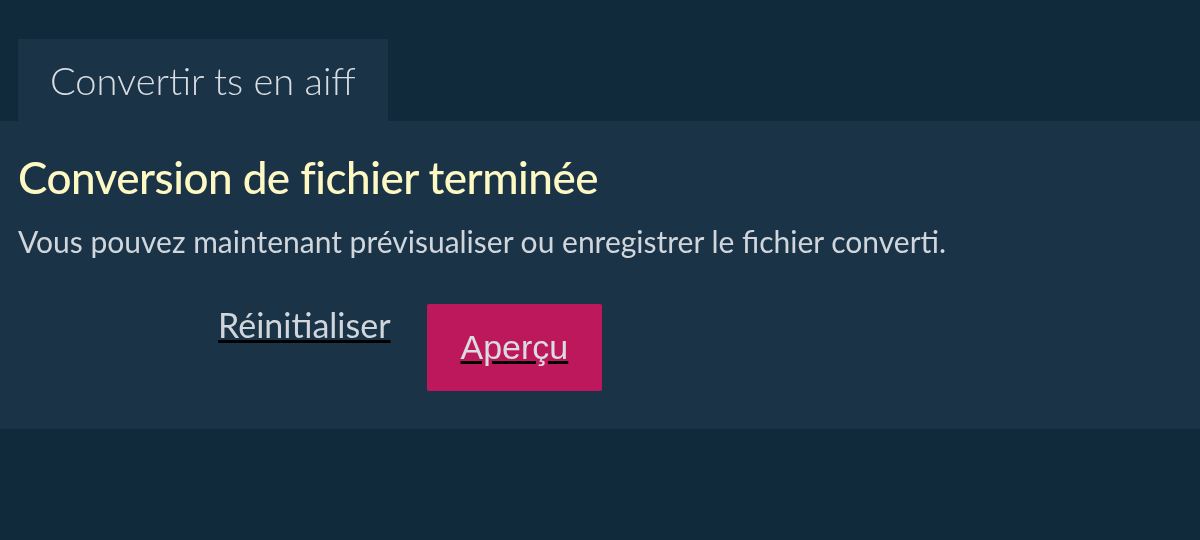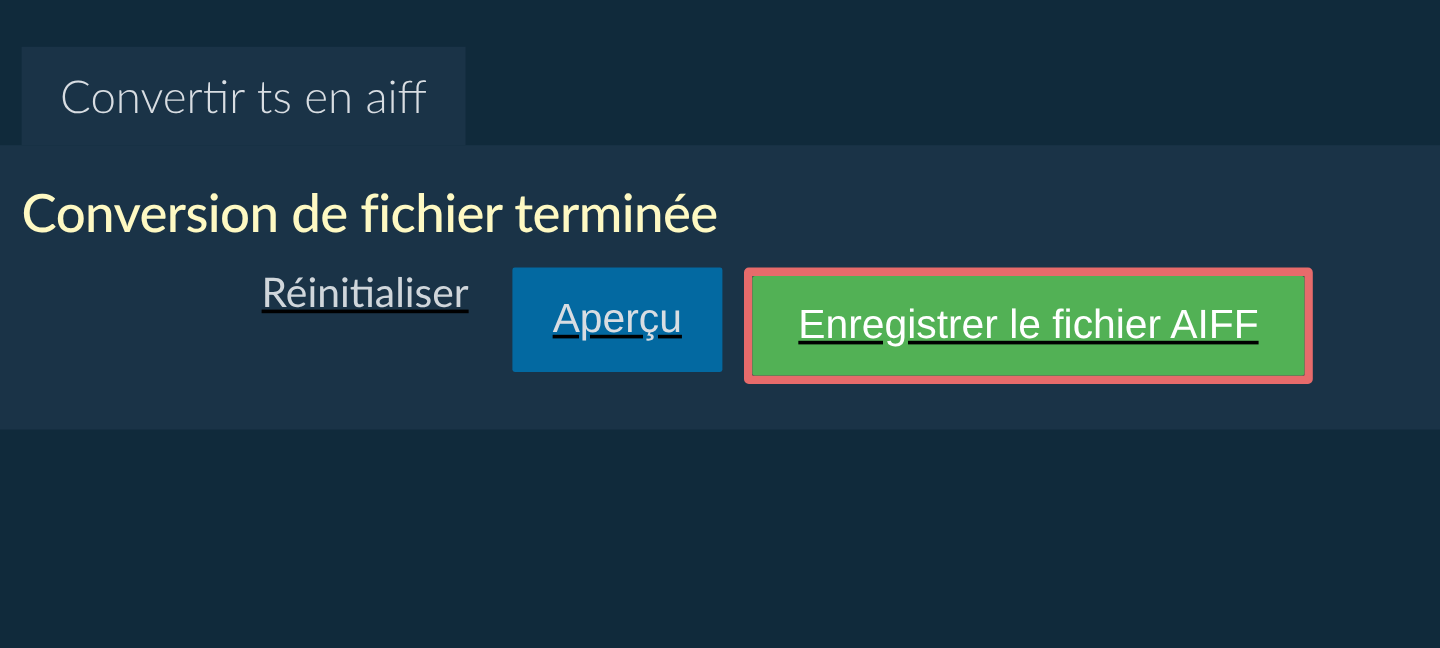--- a/index.html
+++ b/index.html
@@ -64,21 +64,21 @@
     
     .reset-link {
       color: #d0d6db;
       font-size: 34px;
       font-weight: 400;
       cursor: pointer;
       margin-right: 18px;
     }
     
     .preview-button {
-      background-color: #0369a1;
+      background-color: #be185d;
       color: #d8dde2;
       font-size: 34px;
       font-weight: 400;
       padding: 24px 34px;
       border: none;
       cursor: pointer;
       border-radius: 2px;
     }
     
     .save-button-wrapper {
@@ -104,22 +104,20 @@
 
 <div class="container">
   <div class="tab-bar">
     <div class="tab">
       <span>Convertir ts en aiff</span>
     </div>
   </div>
 
   <div class="content">
     <h1 class="heading">Conversion de fichier terminée</h1>
+    <p class="subtext">Vous pouvez maintenant prévisualiser ou enregistrer le fichier converti.</p>
 
     <div class="button-row">
       <span class="reset-link">Réinitialiser</span>
       <button class="preview-button">Aperçu</button>
-      <div class="save-button-wrapper">
-        <button class="save-button">Enregistrer le fichier AIFF</button>
-      </div>
     </div>
   </div>
 </div>
 
 </body></html>

